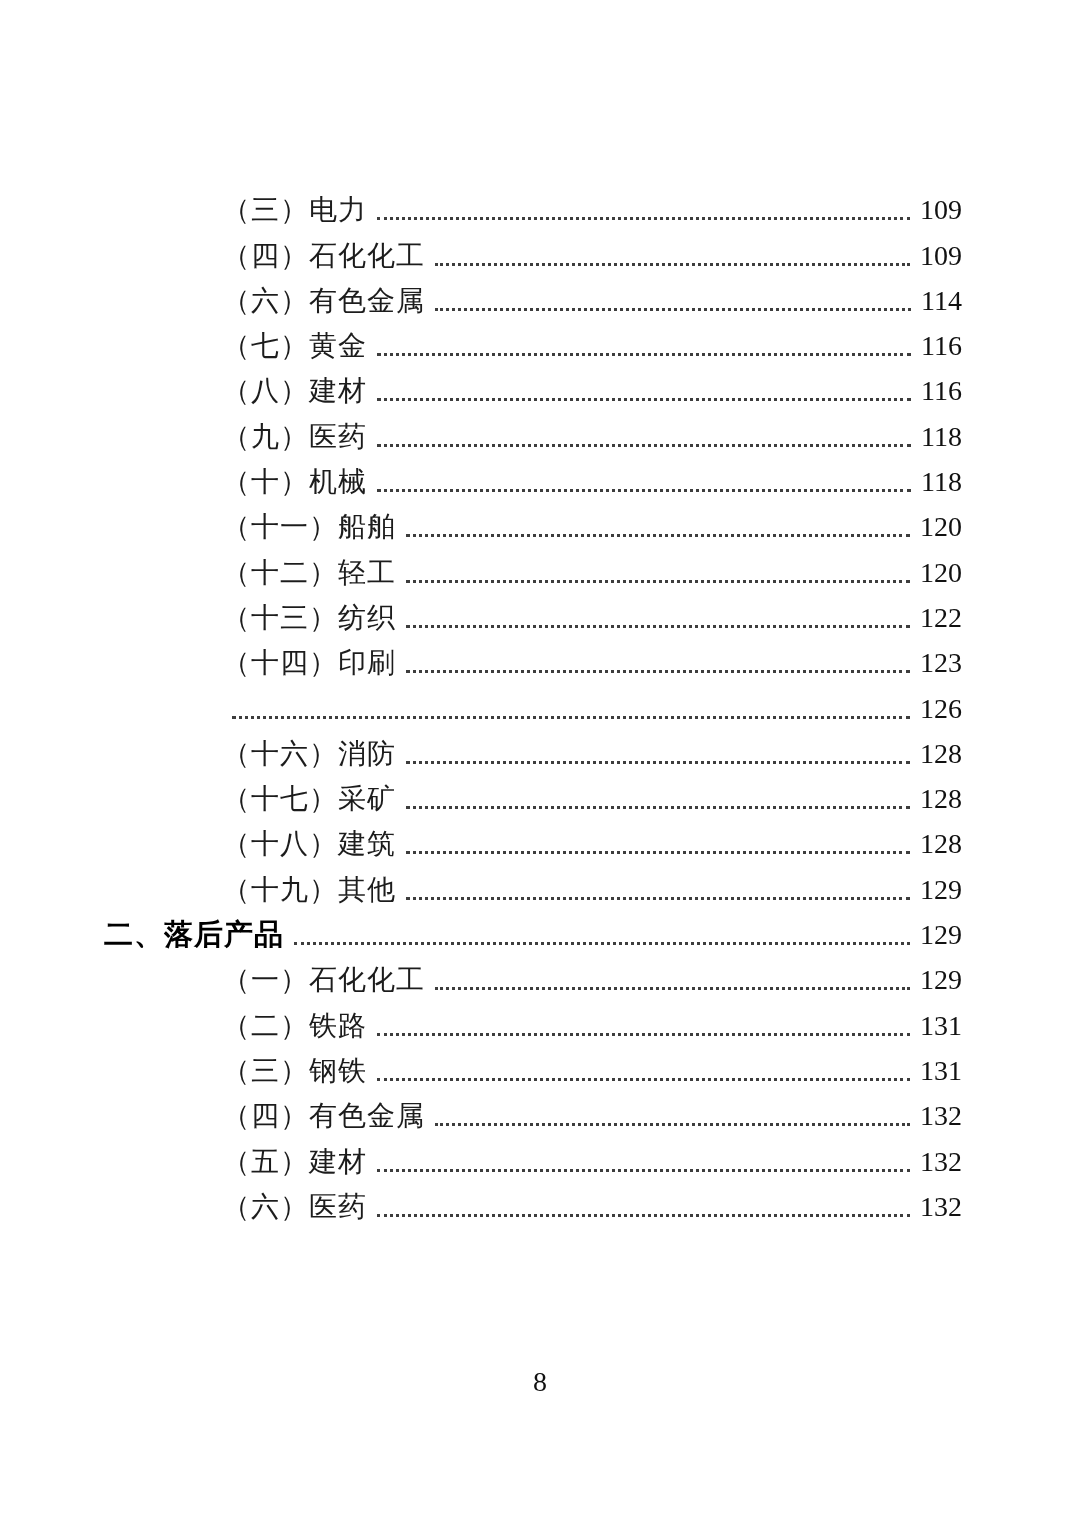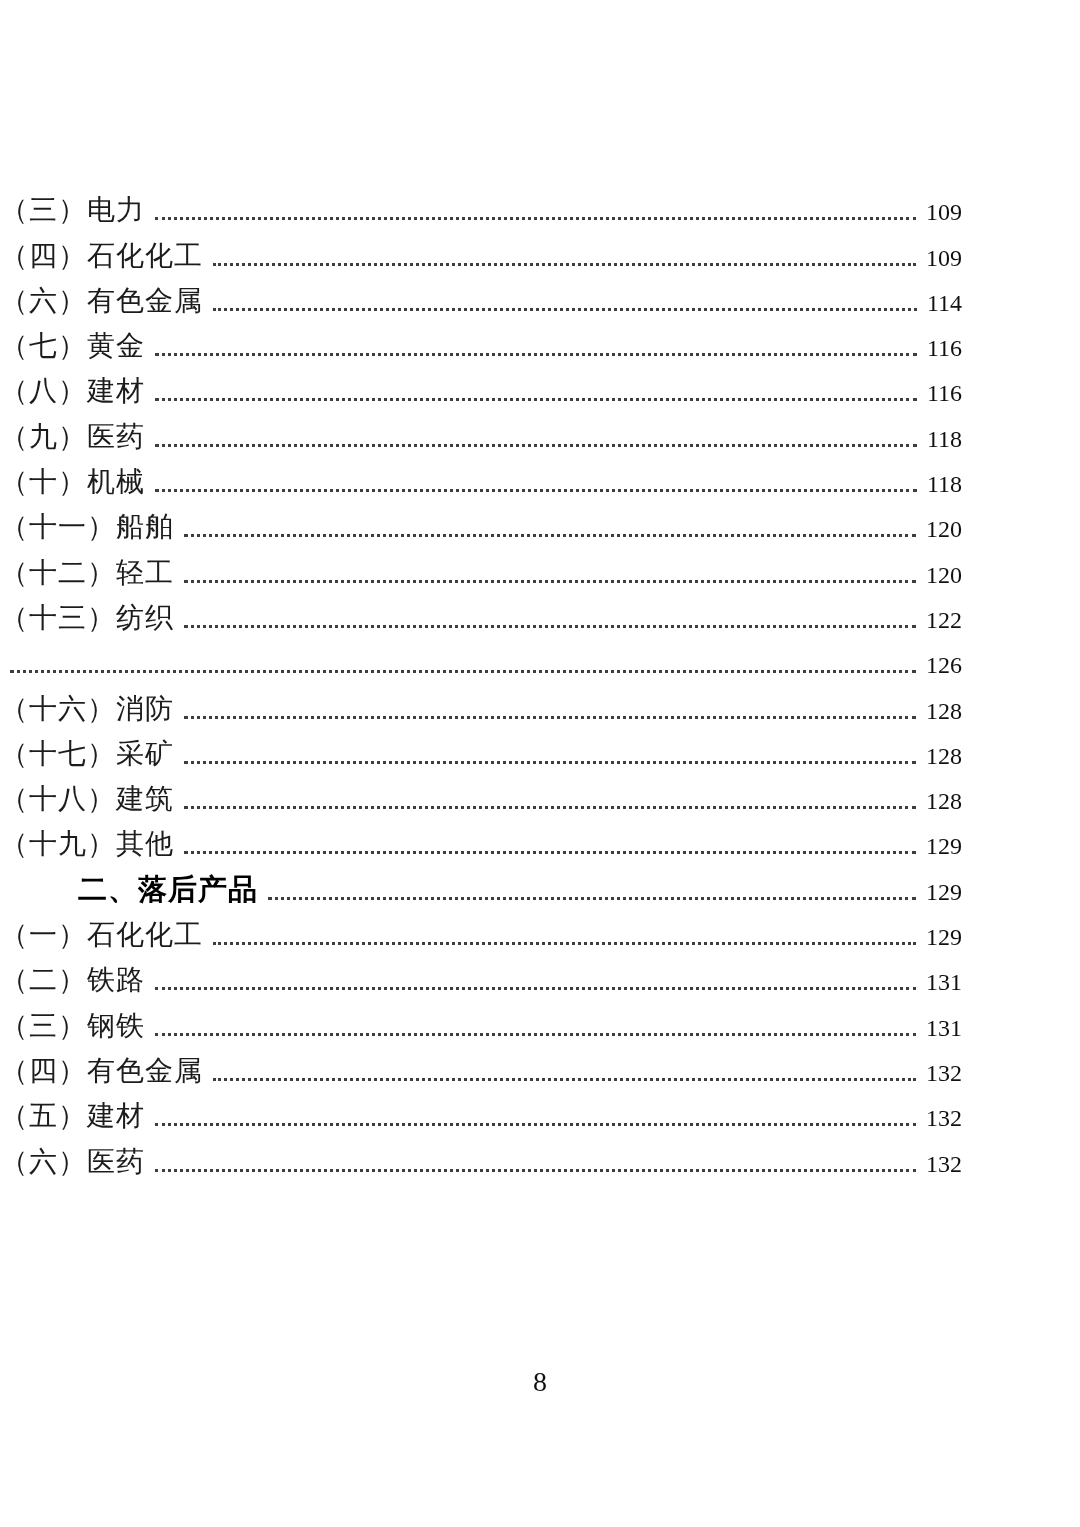--- a/index.html
+++ b/index.html
@@ -16,47 +16,48 @@
     position: absolute;
     top: 183px;
     left: 0;
     right: 0;
   }
   .toc-row {
     display: flex;
     align-items: flex-end;
     box-sizing: border-box;
     height: 45.3px;
+    padding-left: 222px;
     padding-right: 118px;
     padding-bottom: 4px;
     font-size: 28px;
     line-height: 1;
   }
   .toc-row.section {
-    padding-left: 78px;
+    padding-left: 104px;
     font-family: "Liberation Sans", sans-serif;
     font-weight: bold;
     font-size: 29px;
     color: #000000;
   }
   .toc-label {
     white-space: nowrap;
     letter-spacing: 1px;
   }
   .toc-dots {
     flex: 1 1 auto;
     height: 0;
     border-bottom: 3px dotted #3d3d3d;
     margin: 0 10px 4px 10px;
   }
   .toc-page {
     white-space: nowrap;
     font-family: "Liberation Serif", serif;
     font-weight: normal;
-    font-size: 24px;
+    font-size: 28px;
     color: #111111;
   }
   .footer {
     position: absolute;
     top: 1366px;
     left: 0;
     width: 100%;
     text-align: center;
     font-size: 28px;
     color: #111111;
@@ -122,20 +123,25 @@
     <span class="toc-dots"></span>
     <span class="toc-page">120</span>
   </div>
 
   <div class="toc-row">
     <span class="toc-label">（十三）纺织</span>
     <span class="toc-dots"></span>
     <span class="toc-page">122</span>
   </div>
 
+  <div class="toc-row">
+    <span class="toc-label">（十四）印刷</span>
+    <span class="toc-dots"></span>
+    <span class="toc-page">123</span>
+  </div>
 
   <div class="toc-row">
     <span class="toc-dots"></span>
     <span class="toc-page">126</span>
   </div>
 
   <div class="toc-row">
     <span class="toc-label">（十六）消防</span>
     <span class="toc-dots"></span>
     <span class="toc-page">128</span>

